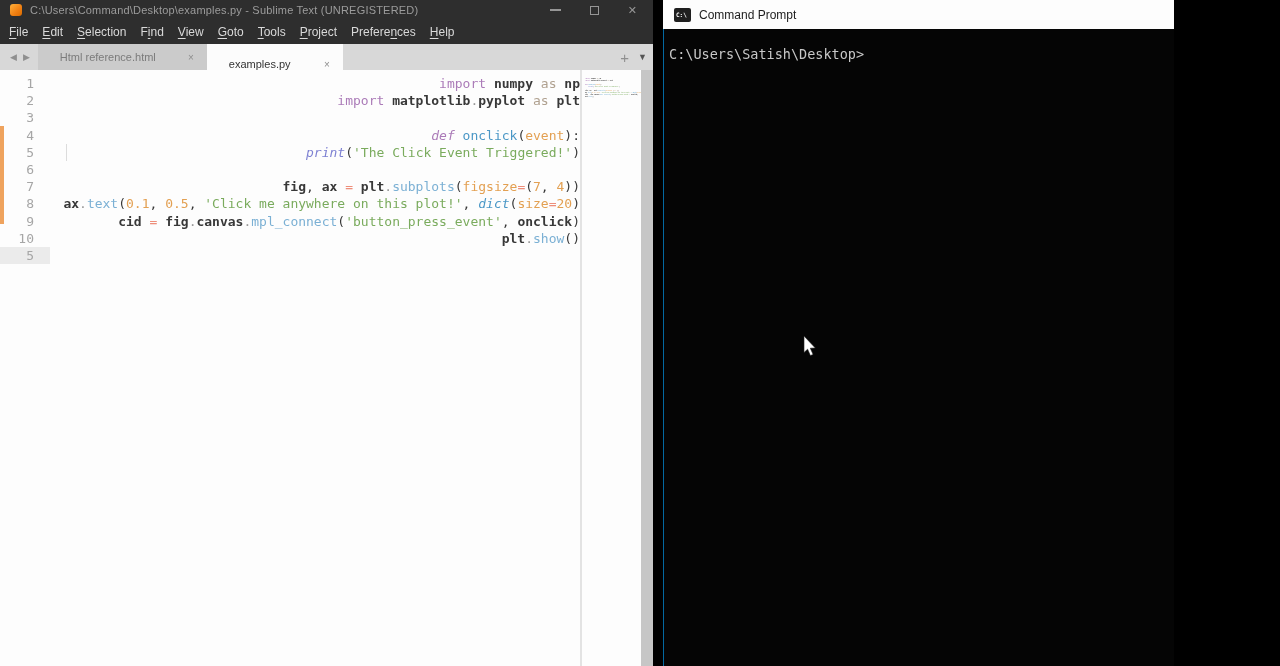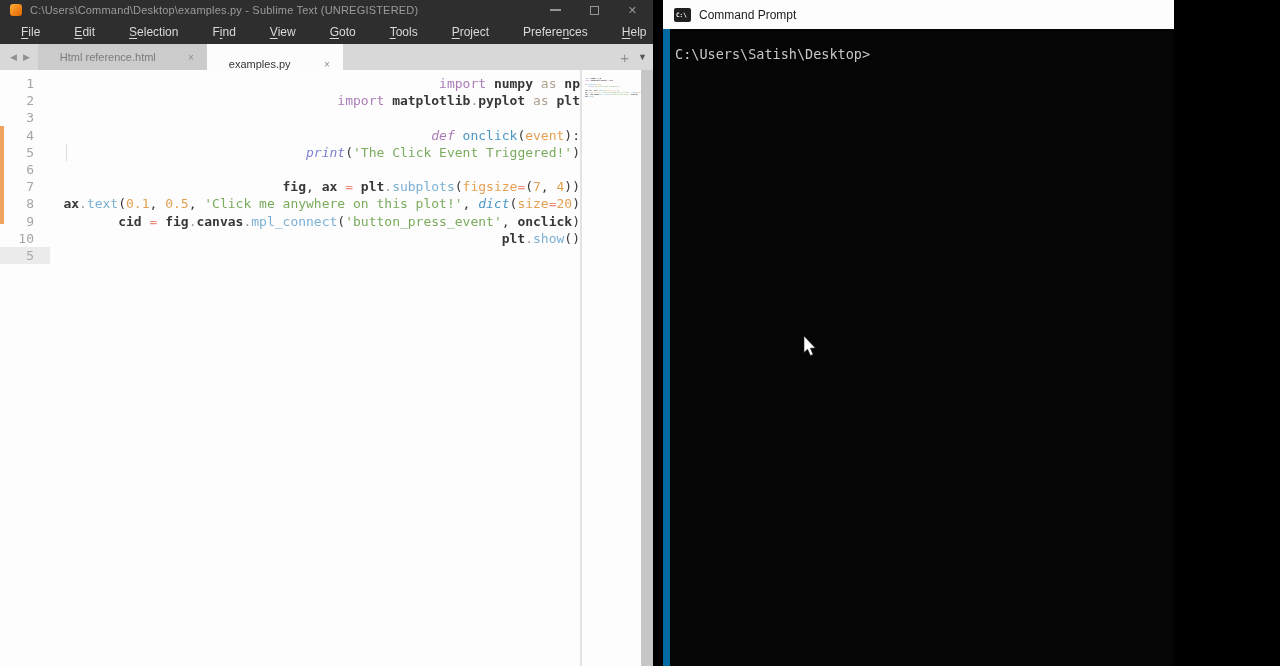--- a/index.html
+++ b/index.html
@@ -9,21 +9,21 @@
   .sublime { position:absolute; left:0; top:0; width:656px; height:666px; background:#fdfdfd; border-right:3px solid #000; }
   .titlebar { position:absolute; left:0; top:0; width:100%; height:20px; background:#2e2e2e; display:flex; align-items:center; }
   .st-logo { width:12px; height:12px; margin:0 8px 0 10px; border-radius:3px;
              background:linear-gradient(135deg,#ffb13b 0%,#f07f12 60%,#d96b00 100%); }
   .st-title { font-size:11px; color:#9c9c9c; letter-spacing:.2px; white-space:nowrap; }
   .win-controls { position:absolute; right:16px; top:0; height:20px; display:flex; align-items:center; gap:29px; }
   .wc-min { width:11px; height:2px; background:#969696; }
   .wc-max { width:9px; height:9px; border:1px solid #969696; }
   .wc-close { color:#969696; font-size:11px; line-height:1; }
 
-  .menubar { position:absolute; left:0; top:20px; width:100%; height:24px; background:#2e2e2e; display:flex; align-items:flex-end; padding-left:14px;gap:20px; }
+  .menubar { position:absolute; left:0; top:20px; width:100%; height:24px; background:#2e2e2e; display:flex; align-items:flex-end; padding-left:2px; }
   .menu-item { color:#d9d9d9; font-size:12px; padding:0 7px; height:24px; line-height:24px; white-space:nowrap; }
   .menu-item u { text-decoration:underline; text-underline-offset:2px; }
 
   .tabbar { position:absolute; left:0; top:44px; width:100%; height:26px; background:#d8d8d8; display:flex; align-items:stretch; }
   .nav-arrows { display:flex; align-items:center; gap:6px; padding:0 8px 0 10px; color:#8f8f8f; font-size:9px; }
   .tab { display:flex; align-items:center; justify-content:space-between; padding:0 13px 0 22px; font-size:11px; white-space:nowrap; }
   .tab.inactive { width:169px; background:#cbcbcb; color:#7b7b7b; }
   .tab.active { width:136px; background:#fcfcfc; color:#333;align-items:flex-end; }
   .tab-close { color:#8e8e8e; font-size:10px; margin-left:8px; }
   .tabbar-right { position:absolute; right:6px; top:0; height:26px; display:flex; align-items:center; gap:9px; }
@@ -47,21 +47,21 @@
   .mm-scale { transform:scale(0.115); transform-origin:0 0; width:4000px; }
   .mm-line { height:17.2px; font-family:"DejaVu Sans Mono","Liberation Mono",monospace; font-size:13px; line-height:17.2px; white-space:pre; }
   .scrollbar { position:absolute; right:0; top:0; bottom:0; width:12px; background:#c6c6c6; }
 
   
   .cmd { position:absolute; left:656px; top:0; width:511px; height:666px;margin-left:7px; }
   .cmd-titlebar { position:absolute; left:0; top:0; width:100%; height:29px; background:#fdfdfd; display:flex; align-items:center; padding-left:11px; }
   .cmd-icon { width:17px; height:14px; background:#1f1f1f; border-radius:2px; color:#fff; font-size:6px; font-weight:bold; line-height:14px; padding-left:2px; margin-right:8px; font-family:"DejaVu Sans Mono",monospace; }
   .cmd-title { font-size:12px; color:#1c1c1c; }
   .cmd-controls { position:absolute; right:0; top:0; height:29px; }
-  .cmd-body { position:absolute; left:0; top:29px; width:100%; bottom:0; background:#050505; border-left:7px solid #0369a1; padding:17px 0 0 5px; }
+  .cmd-body { position:absolute; left:0; top:29px; width:100%; bottom:0; background:#050505; border-left:1px solid #0369a1; padding:17px 0 0 5px; }
   .prompt-line { font-family:"DejaVu Sans Mono","Liberation Mono",monospace; font-size:13.5px; color:#c8c8c8; white-space:pre; }
 
   .mouse-cursor { position:absolute; left:803px; top:336px; }
 </style>
 </head>
 <body>
 
 <div class="sublime">
 
   <div class="titlebar">

